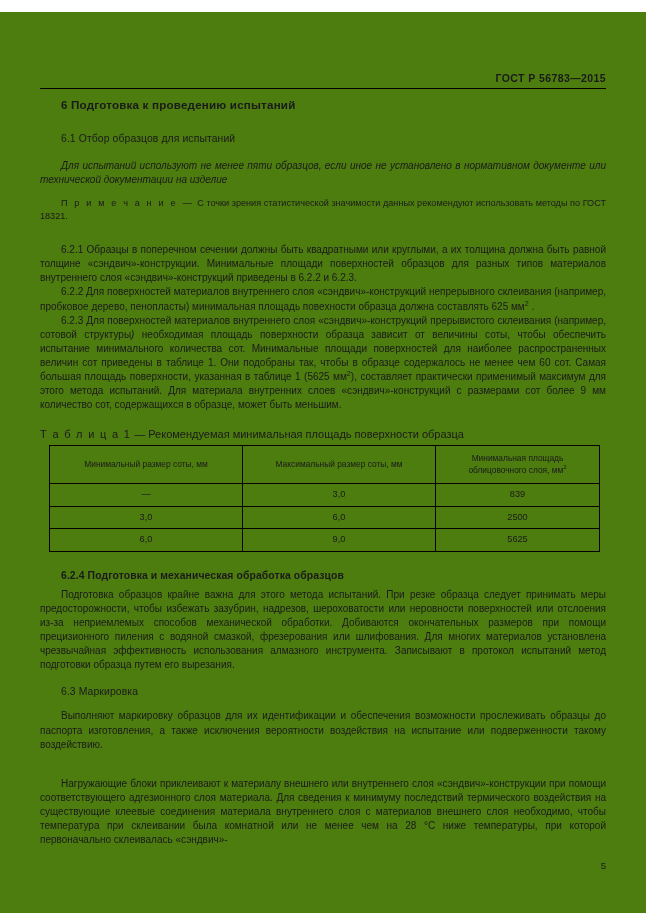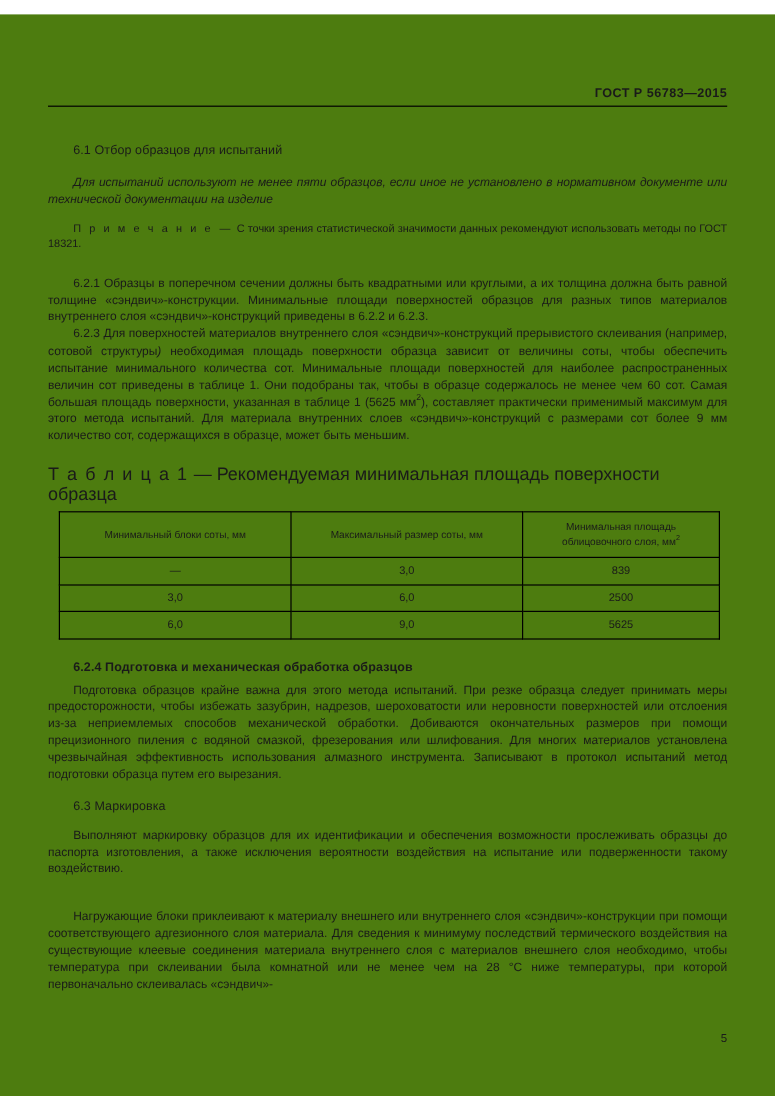--- a/index.html
+++ b/index.html
@@ -110,21 +110,21 @@
   .gap-11 { height: 11px; }
   .gap-12 { height: 12px; }
   .gap-13 { height: 13px; }
   .gap-14 { height: 14px; }
   .gap-16 { height: 16px; }
   .gap-18 { height: 18px; }
   .gap-22 { height: 22px; }
 
   
   .tbl-cap {
-    font-size: 15px;
+    font-size: 11px;
     margin: 0;
   }
   table.gost {
     border-collapse: collapse;
     width: 550px;
     margin: 5px 0 0 9px;
     table-layout: fixed;
   }
   table.gost th,
   table.gost td {
@@ -165,53 +165,55 @@
 <body>
 
 <div class="page">
   <div class="content">
 
     <div class="runhead">ГОСТ Р 56783—2015</div>
     <div class="runhead-rule"></div>
 
     <div class="flow">
 
+      <h1 class="sec">6  Подготовка к проведению испытаний</h1>
       <div class="gap-22"></div>
 
       <h2 class="sec">6.1  Отбор образцов для испытаний</h2>
       <div class="gap-13"></div>
 
       <div class="gap-2"></div>
 
       <p class="body ital">Для испытаний используют не менее пяти образцов, если иное не установлено в нормативном документе или технической документации на изделие</p>
 
       <div class="gap-10"></div>
       <p class="note"><span class="spaced">П р и м е ч а н и е</span>&nbsp; <span>—</span>&nbsp; <span>С точки зрения статистической значимости данных рекомендуют использовать методы по ГОСТ 18321.</span></p>
 
       <div class="gap-11"></div>
       <div class="gap-9"></div>
 
       <p class="body indent">6.2.1 Образцы в поперечном сечении должны быть  квадратными или круглыми, а их толщина должна быть равной толщине «сэндвич»-конструкции. Минимальные площади поверхностей образцов для разных типов материалов внутреннего слоя «сэндвич»-конструкций приведены в 6.2.2  и 6.2.3.</p>
 
+      <p class="body indent"><span>6.2.2 Для поверхностей материалов внутреннего слоя «сэндвич»-конструкций непрерывного склеивания  (например, пробковое дерево, пенопласты) минимальная площадь повехности образца должна составлять 625 мм</span><sup>2</sup><span> .</span></p>
 
       <p class="body indent"><span>6.2.3 Для поверхностей материалов внутреннего слоя «сэндвич»-конструкций прерывистого склеивания (например, сотовой структуры</span><em>)</em><span> необходимая площадь поверхности образца зависит от величины соты, чтобы обеспечить испытание минимального количества сот. Минимальные площади поверхностей для наиболее распространенных величин сот приведены в таблице 1. Они подобраны так, чтобы в образце содержалось не менее чем 60 сот. Самая большая площадь поверхности, указанная в таблице 1 (5625 мм</span><sup>2</sup><span>), составляет практически применимый максимум для этого метода испытаний. Для материала внутренних слоев «сэндвич»-конструкций с размерами сот более 9 мм количество сот, содержащихся в образце, может быть меньшим.</span></p>
 
       <div class="gap-16"></div>
 
       <p class="tbl-cap"><span class="sp-sm">Т а б л и ц а  1</span> <span>—</span> <span>Рекомендуемая минимальная площадь поверхности образца</span></p>
 
       <table class="gost">
         <colgroup>
             <col class="c1">
             <col class="c2">
             <col class="c3">
           </colgroup>
         <thead>
           <tr>
-            <th>Минимальный блоки соты, мм</th>
+            <th>Минимальный размер соты, мм</th>
             <th>Максимальный размер соты, мм</th>
             <th><span>Минимальная площадь облицовочного слоя, мм</span><sup>2</sup></th>
           </tr>
         </thead>
         <tbody>
           <tr>
             <td>—</td>
             <td>3,0</td>
             <td>839</td>
           </tr>

